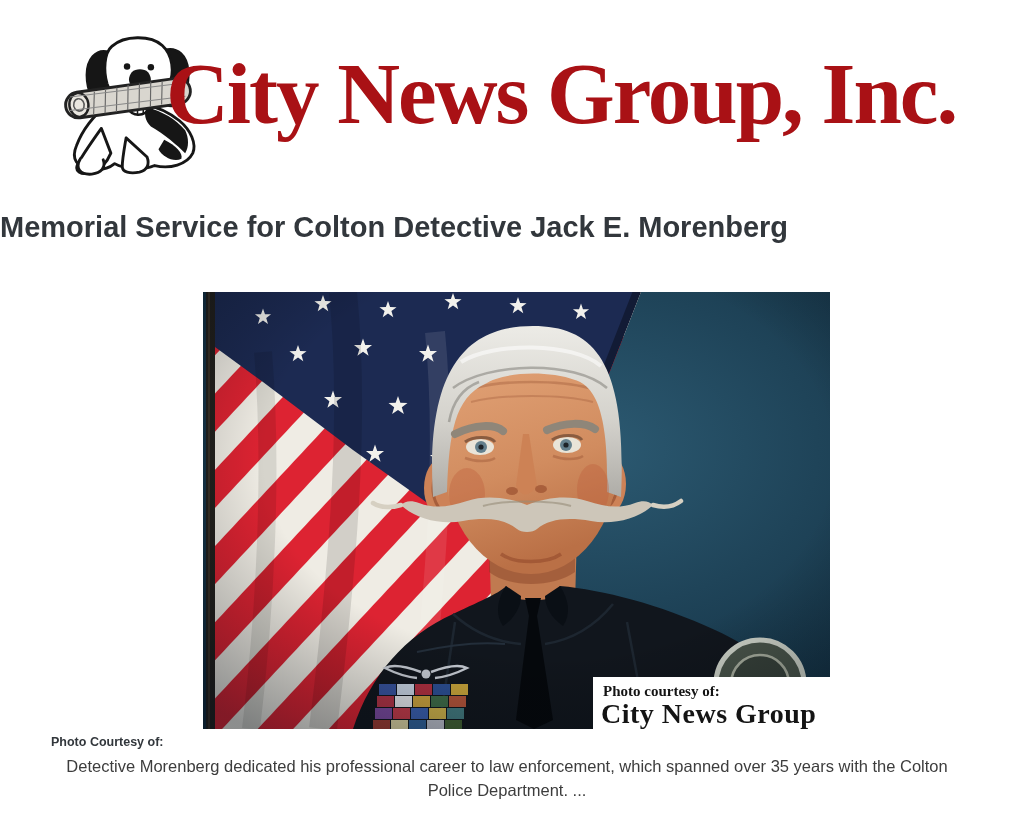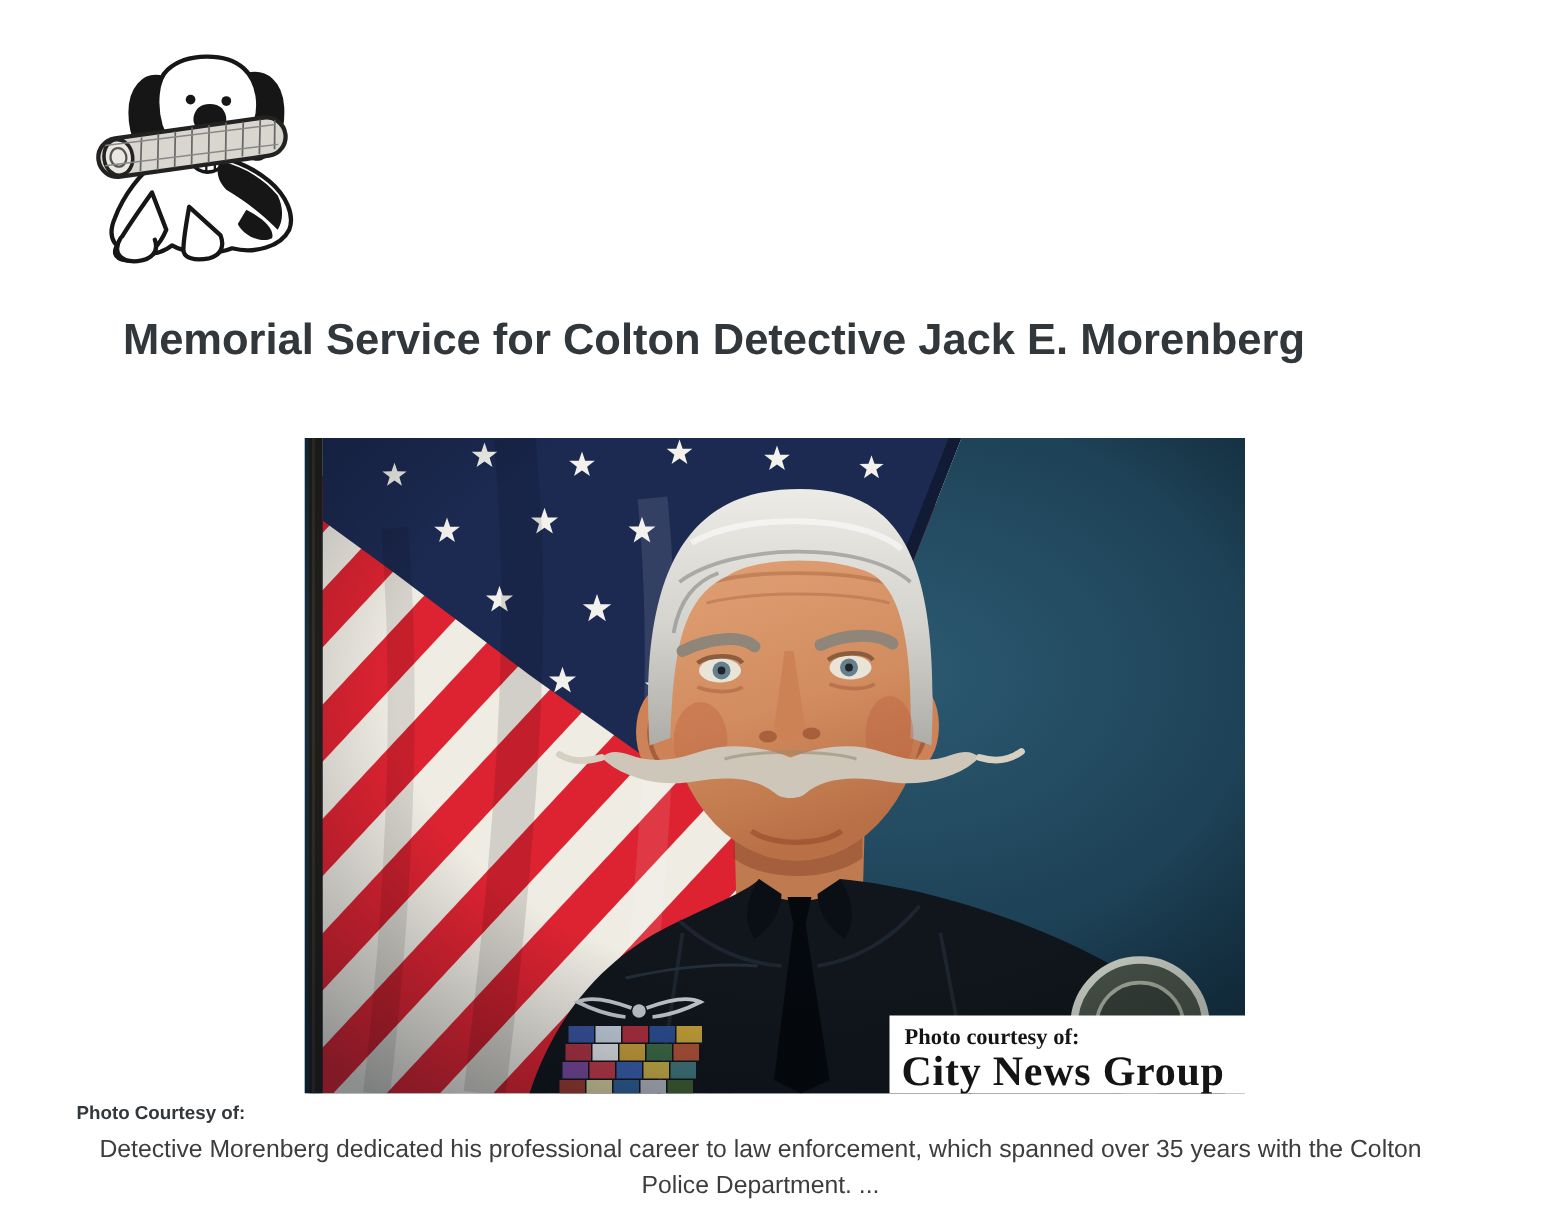--- a/index.html
+++ b/index.html
@@ -32,21 +32,21 @@
     font-family:"Liberation Serif",serif;
     font-weight:700;
     font-size:87px;
     line-height:1.1;
     letter-spacing:-2px;
     color:var(--brand-red,#a91115);
     white-space:nowrap;
   }
   .headline{
     position:absolute;top:211px;left:0;width:952px;
-    text-align:center;
+    text-align:left;
     font-size:29px;font-weight:700;
     letter-spacing:0px;
     color:var(--headline-color,#32373c);
   }
   .photo-figure{
     position:absolute;left:203px;top:292px;width:627px;height:437px;
   }
   .photo-figure svg{display:block;width:627px;height:437px;}
   .flag-red-fill{fill:var(--flag-red,#dd2332);}
   .flag-white-fill{fill:var(--flag-white,#efece4);}
@@ -108,20 +108,21 @@
     <path d="M84,61 C88,57 97,57 101,61 C105,66 105,72 101,75 C97,78 88,78 84,75 C80,72 80,66 84,61 Z" fill="#161616"></path>
 
     <g transform="rotate(-8 85 88)">
       <rect x="14" y="74" width="132" height="27" rx="13.5" fill="#d9d6cf" stroke="#222222" stroke-width="3"></rect>
       <ellipse cx="28" cy="87.5" rx="10" ry="12.5" fill="#eae7e0" stroke="#222222" stroke-width="2.5"></ellipse>
       <path d="M28,81 a5.5,6.5 0 1 0 0.1,0" fill="none" stroke="#555555" stroke-width="1.6"></path>
       <path d="M46,76 L42,99 M58,75 L54,100 M70,75 L66,100 M82,74 L78,100 M94,74 L90,100 M106,74 L102,100 M118,75 L114,99 M130,75 L126,99 M140,77 L137,97" stroke="#666666" stroke-width="1.2"></path>
       <path d="M20,78 L140,80 M18,92 L140,94" stroke="#888888" stroke-width="1"></path>
     </g>
   </svg>
+  <span class="logo-text">City News Group, Inc.</span>
 </a>
 
 <h1 class="headline">Memorial Service for Colton Detective Jack E. Morenberg</h1>
 
 <figure class="photo-figure">
   <svg viewBox="0 0 627 437" xmlns="http://www.w3.org/2000/svg" role="img" aria-label="Portrait of Detective Jack E. Morenberg in Colton Police uniform in front of an American flag">
     <defs>
       <radialGradient id="bgGrad" cx="62%" cy="36%" r="80%">
         <stop offset="0%" stop-color="#2c5a72"></stop>
         <stop offset="45%" stop-color="#1f4459"></stop>

